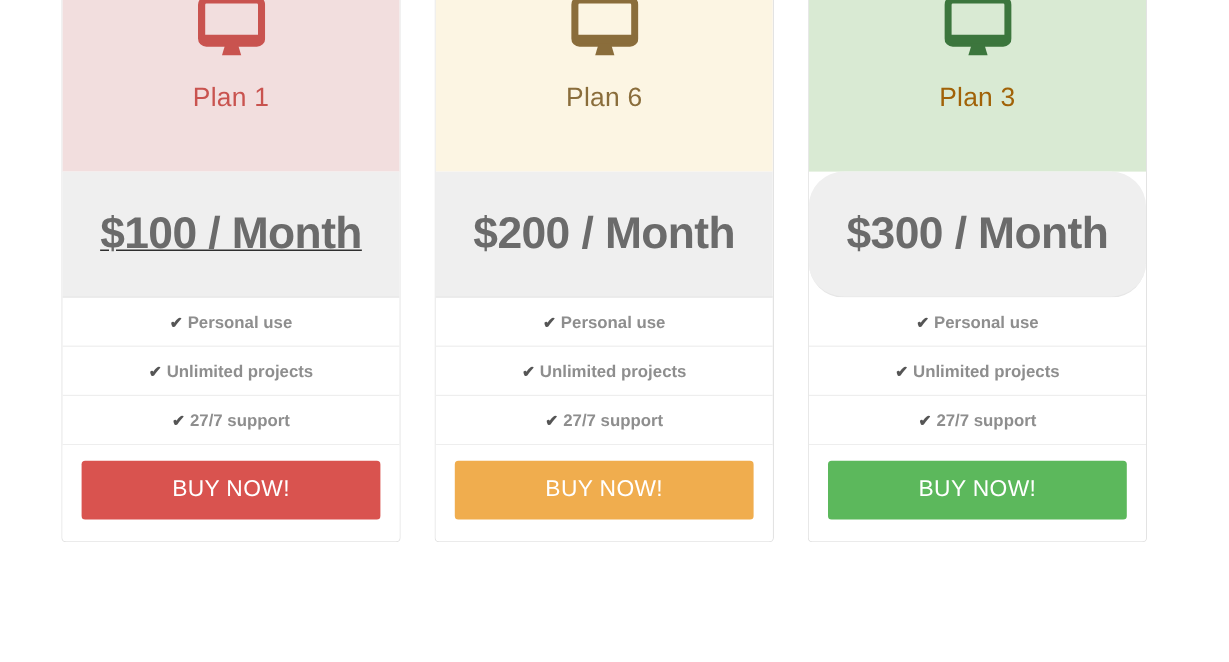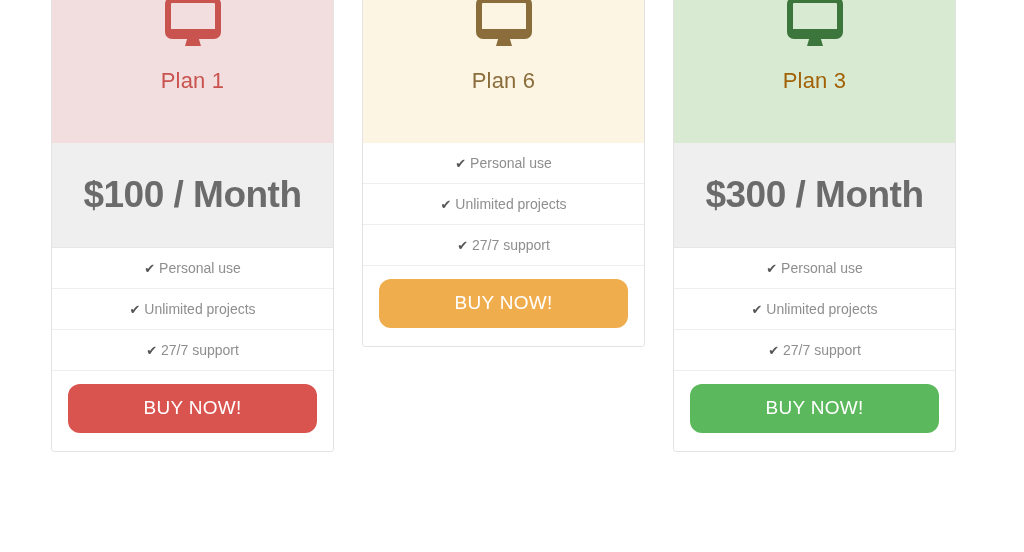--- a/index.html
+++ b/index.html
@@ -78,40 +78,41 @@
   }
 
   .feature-row {
     text-align: center;
     font-size: 14px;
     color: #8e8e8e;
     height: 40px;
     line-height: 40px;
     border-bottom: 1px solid #eeeeee;
     white-space: nowrap;
+    font-weight: bold;
   }
 
   .check-icon {
     display: inline-block;
     margin-right: 4px;
     color: #555555;
     font-size: 13px;
     vertical-align: baseline;
   }
 
   .plan-footer {
     padding: 13px 16px 18px 16px;
     background: #ffffff;
   }
 
   .buy-button {
     display: block;
     width: 100%;
     border: none;
-    border-radius: 12px;
+    border-radius: 3px;
     color: #ffffff;
     font-family: "Liberation Sans", sans-serif;
     font-size: 19px;
     font-weight: normal;
     letter-spacing: 0.3px;
     padding: 13px 0 14px 0;
     cursor: pointer;
     text-align: center;
     box-sizing: border-box;
   }
@@ -125,21 +126,21 @@
     <div class="plan-header" style="background: rgb(242, 222, 222);">
       <span class="plan-icon">
         <svg viewBox="0 0 56 50" width="56" height="50" xmlns="http://www.w3.org/2000/svg">
           <rect x="3" y="2" width="50" height="36" rx="4" ry="4" fill="none" stroke-width="6" stroke="#c9534f"></rect>
           <path d="M3 31 H53 V34 a4 4 0 0 1 -4 4 H7 a4 4 0 0 1 -4 -4 Z" fill="#c9534f"></path>
           <path d="M23 38 L33 38 L36 48 L20 48 Z" fill="#c9534f"></path>
         </svg>
       </span>
       <span class="plan-title" style="color: rgb(201, 83, 79);">Plan 1</span>
     </div>
-    <div class="plan-price-row" style="background: rgb(239, 239, 239);">
+    <div class="plan-price-row" style="background: rgb(239, 239, 239); text-decoration: underline;">
       <span class="plan-price" style="color: rgb(107, 107, 107);">$100 / Month</span>
     </div>
     <div class="feature-row" style="color: rgb(142, 142, 142); border-bottom-color: rgb(238, 238, 238);">
       <span class="check-icon">✔</span><span>Personal use</span>
     </div>
     <div class="feature-row" style="color: rgb(142, 142, 142); border-bottom-color: rgb(238, 238, 238);">
       <span class="check-icon">✔</span><span>Unlimited projects</span>
     </div>
     <div class="feature-row" style="color: rgb(142, 142, 142); border-bottom-color: rgb(238, 238, 238);">
       <span class="check-icon">✔</span><span>27/7 support</span>
@@ -153,20 +154,23 @@
     <div class="plan-header" style="background: rgb(252, 245, 227);">
       <span class="plan-icon">
         <svg viewBox="0 0 56 50" width="56" height="50" xmlns="http://www.w3.org/2000/svg">
           <rect x="3" y="2" width="50" height="36" rx="4" ry="4" fill="none" stroke-width="6" stroke="#8a6d3b"></rect>
           <path d="M3 31 H53 V34 a4 4 0 0 1 -4 4 H7 a4 4 0 0 1 -4 -4 Z" fill="#8a6d3b"></path>
           <path d="M23 38 L33 38 L36 48 L20 48 Z" fill="#8a6d3b"></path>
         </svg>
       </span>
       <span class="plan-title" style="color: rgb(138, 109, 59);">Plan 6</span>
     </div>
+    <div class="plan-price-row" style="background: rgb(239, 239, 239);">
+      <span class="plan-price" style="color: rgb(107, 107, 107);">$200 / Month</span>
+    </div>
     <div class="feature-row" style="color: rgb(142, 142, 142); border-bottom-color: rgb(238, 238, 238);">
       <span class="check-icon">✔</span><span>Personal use</span>
     </div>
     <div class="feature-row" style="color: rgb(142, 142, 142); border-bottom-color: rgb(238, 238, 238);">
       <span class="check-icon">✔</span><span>Unlimited projects</span>
     </div>
     <div class="feature-row" style="color: rgb(142, 142, 142); border-bottom-color: rgb(238, 238, 238);">
       <span class="check-icon">✔</span><span>27/7 support</span>
     </div>
     <div class="plan-footer">
@@ -178,21 +182,21 @@
     <div class="plan-header" style="background: rgb(217, 234, 211);">
       <span class="plan-icon">
         <svg viewBox="0 0 56 50" width="56" height="50" xmlns="http://www.w3.org/2000/svg">
           <rect x="3" y="2" width="50" height="36" rx="4" ry="4" fill="none" stroke-width="6" stroke="#3c763d"></rect>
           <path d="M3 31 H53 V34 a4 4 0 0 1 -4 4 H7 a4 4 0 0 1 -4 -4 Z" fill="#3c763d"></path>
           <path d="M23 38 L33 38 L36 48 L20 48 Z" fill="#3c763d"></path>
         </svg>
       </span>
       <span class="plan-title" style="color: #a16207;">Plan 3</span>
     </div>
-    <div class="plan-price-row" style="background: rgb(239, 239, 239);">
+    <div class="plan-price-row" style="background: rgb(239, 239, 239); border-radius: 29px;">
       <span class="plan-price" style="color: rgb(107, 107, 107);">$300 / Month</span>
     </div>
     <div class="feature-row" style="color: rgb(142, 142, 142); border-bottom-color: rgb(238, 238, 238);">
       <span class="check-icon">✔</span><span>Personal use</span>
     </div>
     <div class="feature-row" style="color: rgb(142, 142, 142); border-bottom-color: rgb(238, 238, 238);">
       <span class="check-icon">✔</span><span>Unlimited projects</span>
     </div>
     <div class="feature-row" style="color: rgb(142, 142, 142); border-bottom-color: rgb(238, 238, 238);">
       <span class="check-icon">✔</span><span>27/7 support</span>

